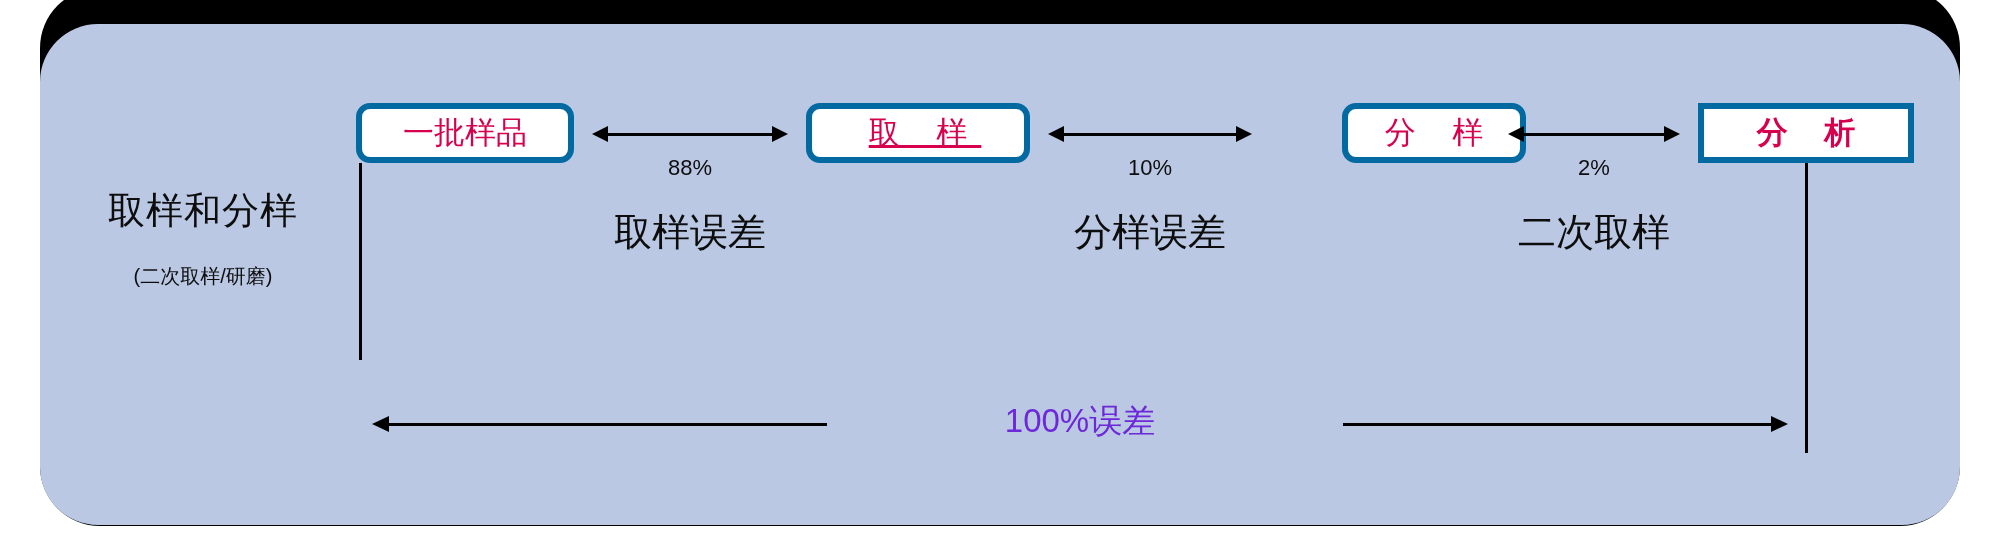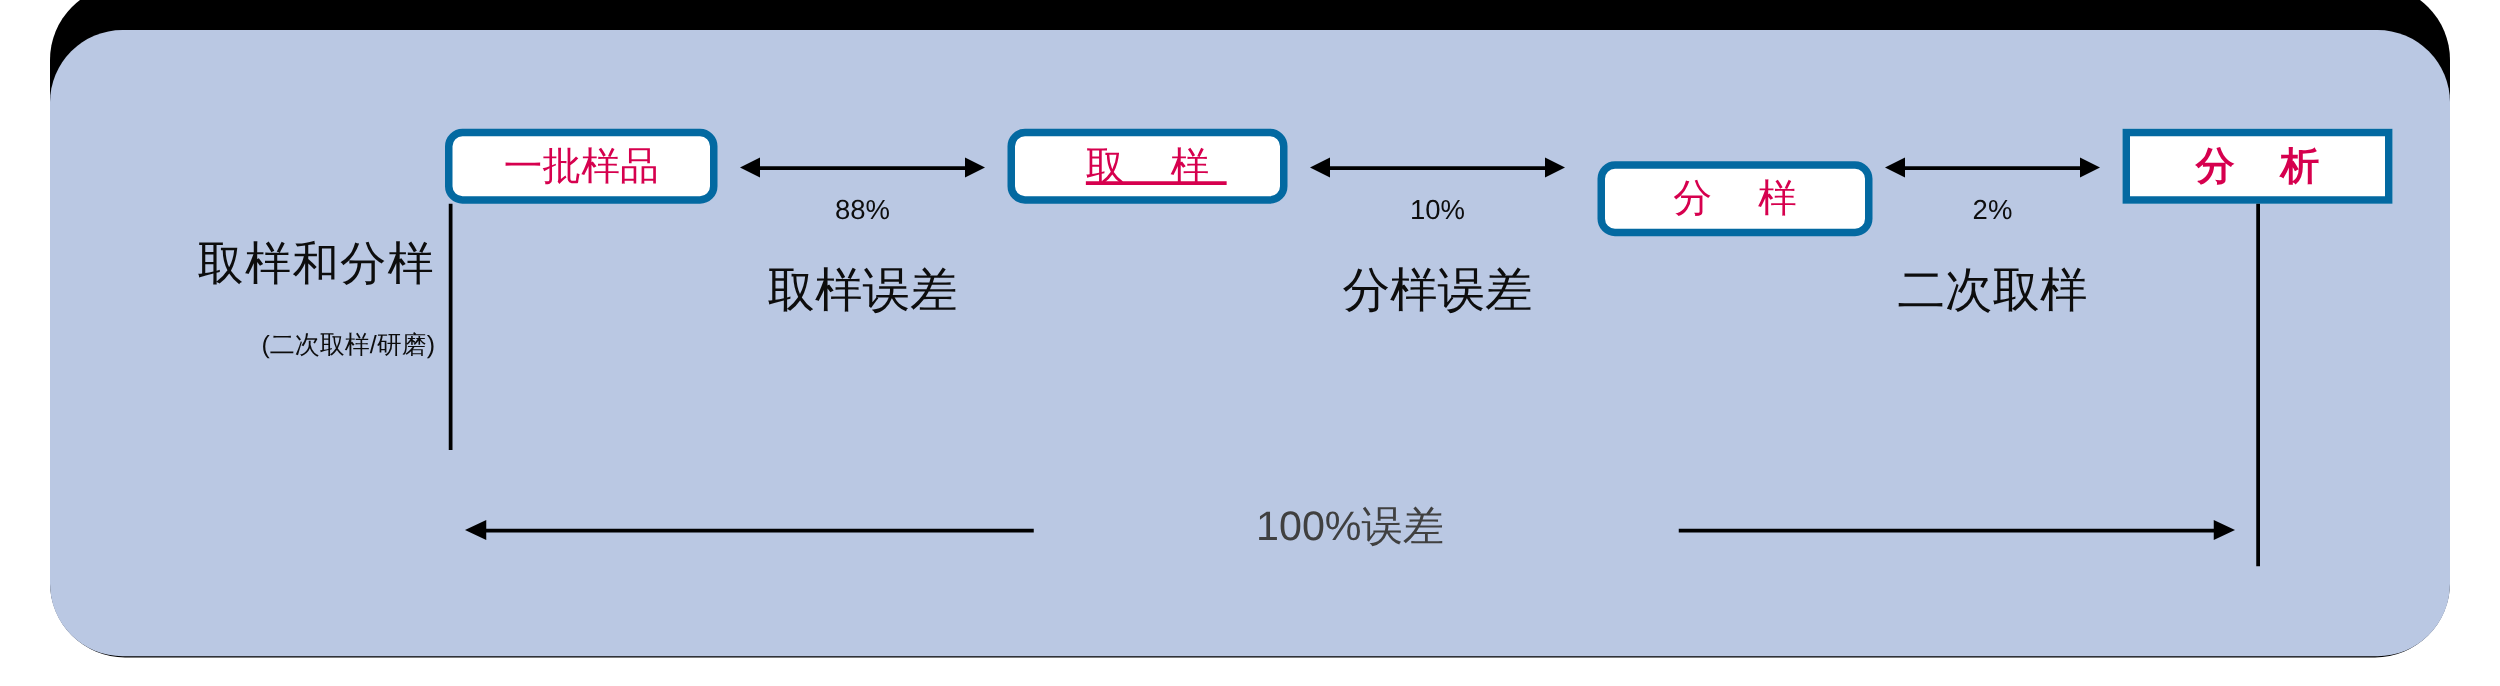--- a/index.html
+++ b/index.html
@@ -40,21 +40,21 @@
     background: #bac8e3;
     border-radius: 58px;
   }
 
   
   .title-block {
     position: absolute;
     left: 58px;
     top: 190px;
     width: 290px;
-    text-align: right;
+    text-align: center;
     color: #0d0d0d;
   }
   .title-main {
     font-size: 37px;
     line-height: 1.15;
     letter-spacing: 1px;
     white-space: nowrap;
   }
   .title-sub {
     margin-top: 32px;
@@ -76,21 +76,21 @@
     justify-content: center;
     color: #d6004e;
     font-size: 31px;
     white-space: nowrap;
   }
   .node.rounded { border-radius: 14px; }
   .node.square  { border-radius: 0; }
 
   .node-1 { left: 356px;  width: 218px; }
   .node-2 { left: 806px;  width: 224px; text-decoration: underline; }
-  .node-3 { left: 1278px; width: 220px; margin-top: 26px; }
+  .node-3 { left: 1342px; width: 184px; }
   .node-4 { left: 1698px; width: 216px; font-weight: bold; }
 
   .node .cjk-spaced { letter-spacing: 14px; padding-left: 14px; }
 
   
   .arrow-row { position: absolute; top: 133px; height: 2px; }
   .arrow-line {
     position: absolute;
     left: 9px; right: 9px; top: 0;
     height: 3px;
@@ -162,21 +162,21 @@
     border-bottom: 8.5px solid transparent;
   }
   .total-head.left  { left: 0;  border-right: 17px solid #000000; }
   .total-head.right { right: 0; border-left: 17px solid #000000; }
   .total-label {
     position: absolute;
     left: 0; right: 0;
     top: -24px;
     text-align: center;
     font-size: 33px;
-    color: #404040;
+    color: #6d28d9;
     white-space: nowrap;
   }
 </style>
 </head>
 <body>
 
 <div id="stage">
 
   <div class="panel-shadow"></div>
   <div class="panel"></div>

